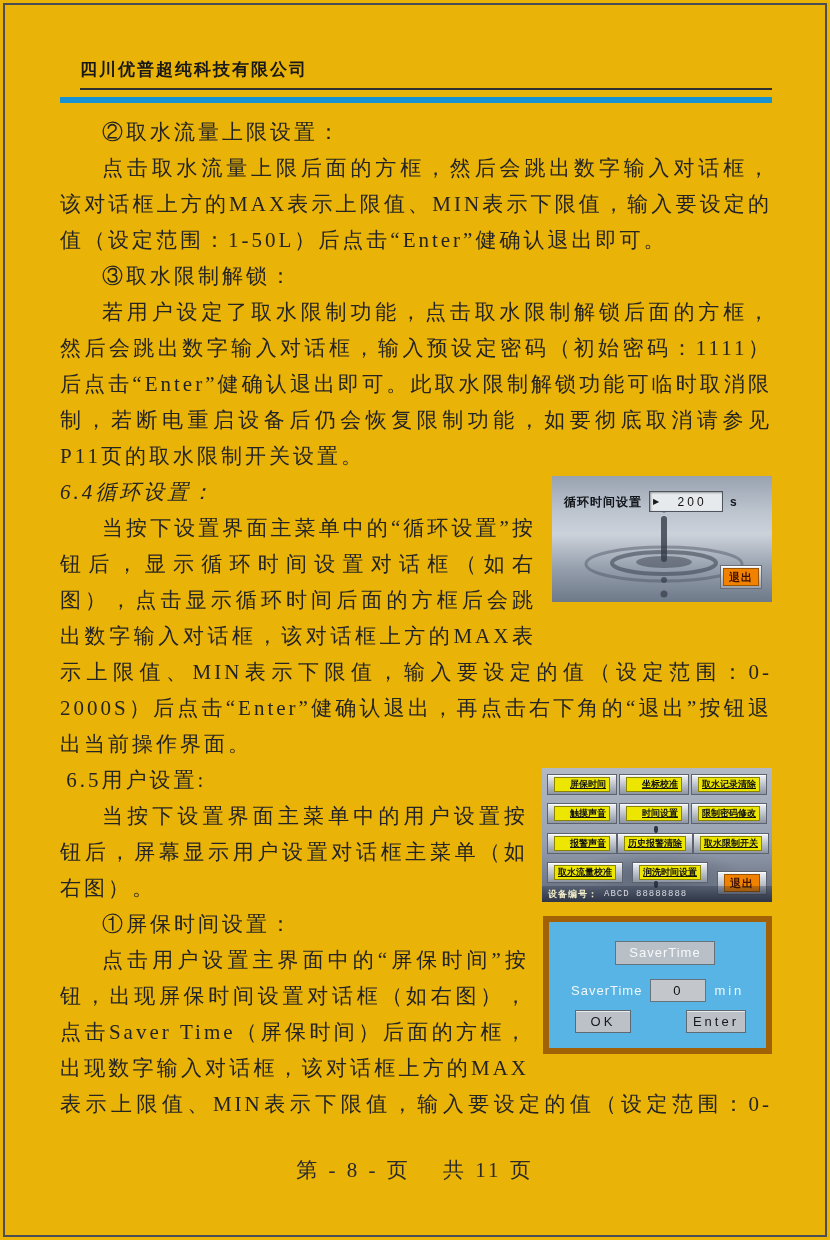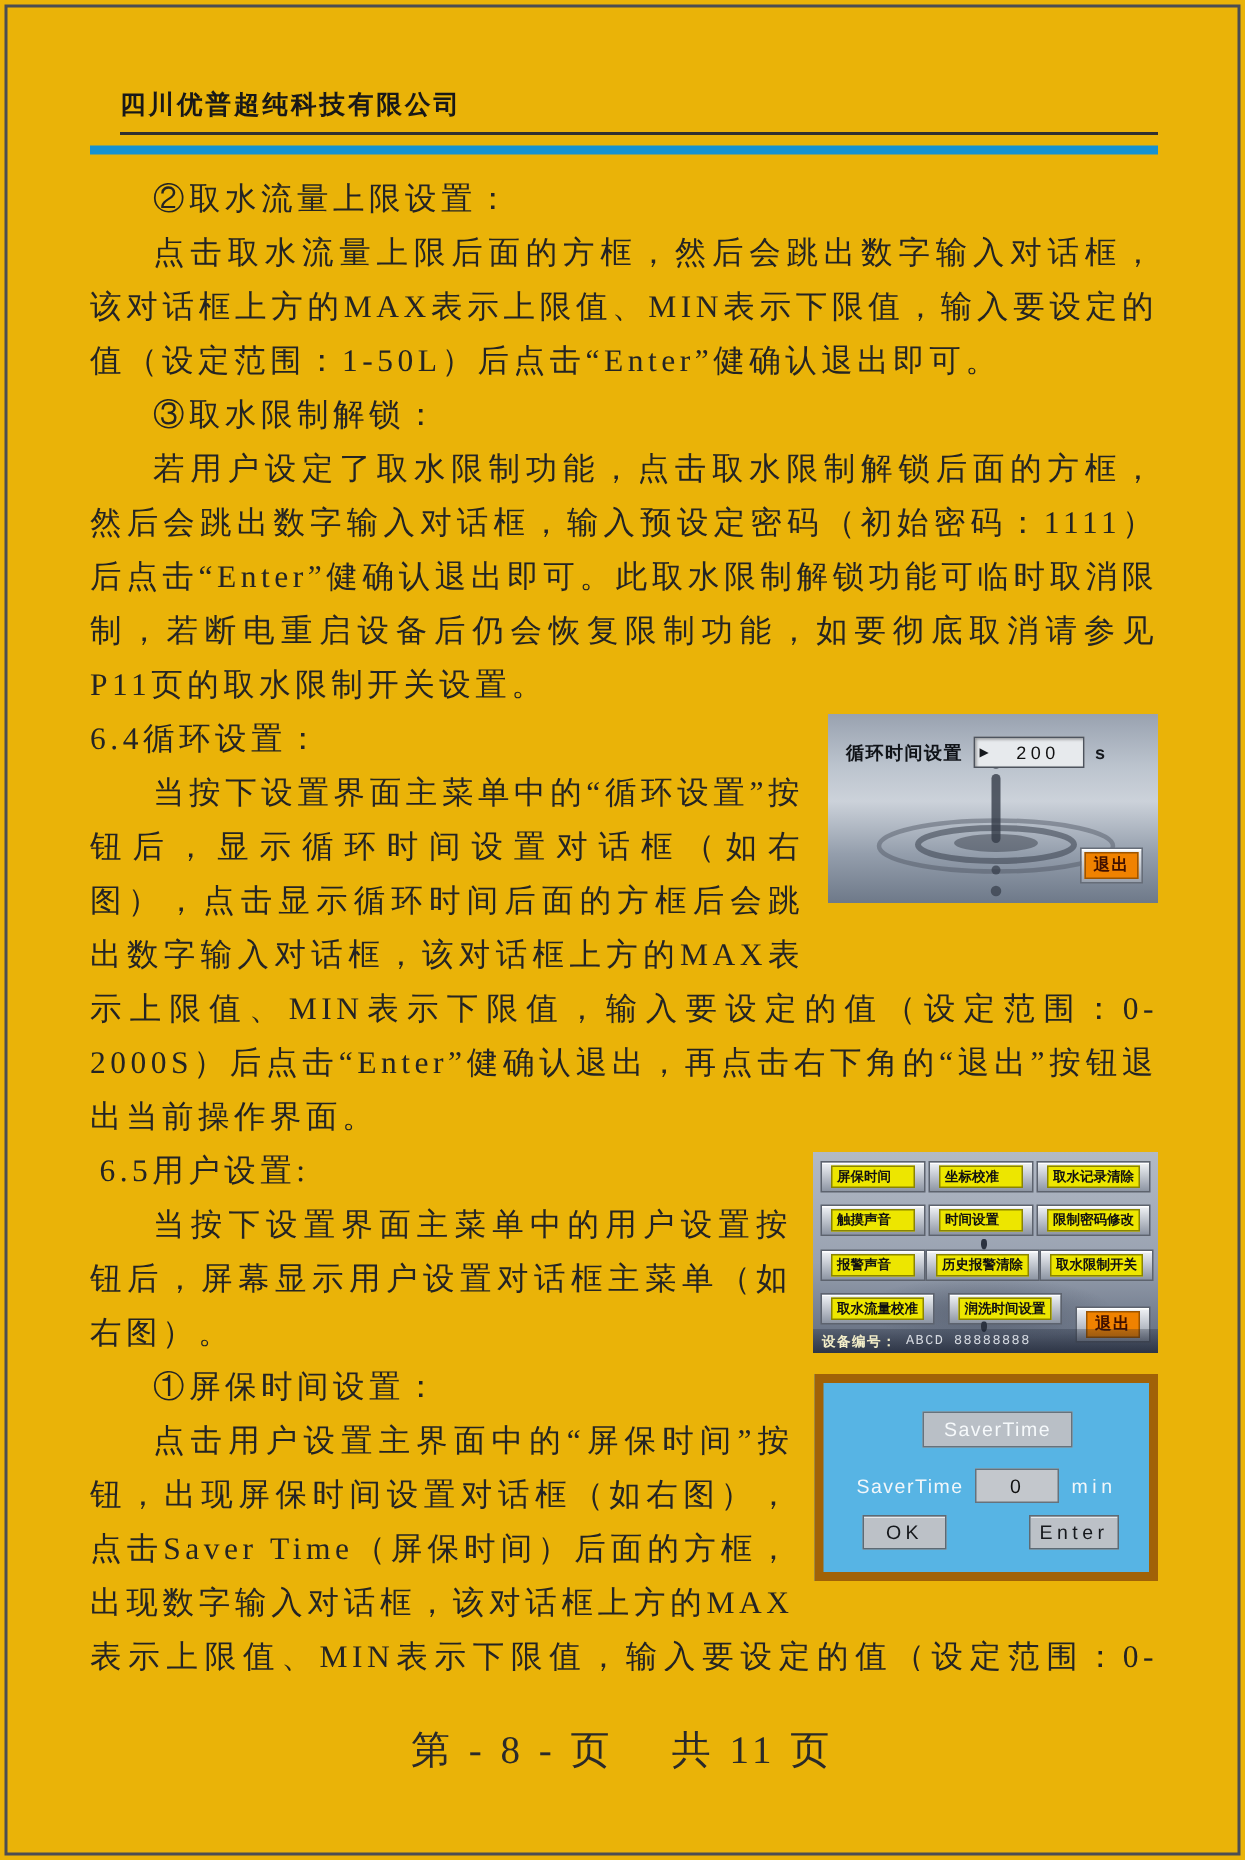--- a/index.html
+++ b/index.html
@@ -8,21 +8,21 @@
   .page-frame{position:absolute;inset:3px;border:2px solid #4a4d52;pointer-events:none;}
   .content{position:absolute;left:60px;top:0;width:712px;}
   .company-header{margin:58px 0 0 20px;padding-bottom:7px;border-bottom:2px solid #303030;
         font-family:"Liberation Sans",sans-serif;font-size:17px;font-weight:bold;
         letter-spacing:2px;color:#181818;}
   .page-title{margin:10px 0 0 2px;font-size:37px;font-weight:normal;letter-spacing:11px;color:#101010;}
   .title-rule{height:6px;background:#1692d2;margin-top:7px;}
   .body{margin-top:11px;font-size:21px;line-height:36px;letter-spacing:3px;color:#242424;
         text-align:justify;max-height:1000px;overflow:hidden;}
   .body p{margin:0;text-indent:2em;}
-  .body p.noind{text-indent:0;}
+  .body p.noind{text-indent:0;font-style:italic;}
   .body p.smallind{text-indent:0.3em;}
   
   .shot{float:right;clear:right;position:relative;overflow:hidden;}
   .shot-cycle{width:220px;height:126px;margin:2px 0 24px 16px;
         background:linear-gradient(180deg,#99a2b0 0%,#bcc4ce 28%,#ccd2da 46%,#949eac 74%,#6e7989 100%);}
   .shot-user{width:230px;height:134px;margin:6px 0 0 14px;
         background:
           radial-gradient(ellipse 120px 30px at 50% 78%, rgba(40,48,64,.35), rgba(0,0,0,0) 70%),
           linear-gradient(180deg,#b3bac6 0%,#98a1b0 55%,#5d6779 100%);}
   .shot-saver{width:229px;height:138px;margin:14px 0 10px 14px;background:#57b4e4;
@@ -38,22 +38,22 @@
   .bevel{background:linear-gradient(180deg,#f1f3f5,#99a1ad);padding:2px;border:1px solid #666d78;
         box-shadow:inset 0 1px 0 #ffffff;}
   .exit-core{display:block;background:#f08200;border:1px solid #9c5400;color:#401000;
         font:bold 11px/16px "Liberation Sans",sans-serif;padding:0 5px;letter-spacing:1px;}
   .cyc-exit{position:absolute;right:10px;bottom:13px;}
   
   .urow{position:absolute;left:5px;right:5px;display:flex;justify-content:space-between;align-items:flex-start;}
   .uframe{background:linear-gradient(180deg,#f2f4f7,#8d95a3);padding:2px 6px;border:1px solid #5d636e;
         box-shadow:inset 0 1px 0 #fff;}
   .ucore{display:block;background:#ede600;color:#111;border:1px solid #8a8400;
-        font:bold 9px/13px "Liberation Sans",sans-serif;padding:0 3px;text-align:left;
-        min-width:48px;white-space:nowrap;letter-spacing:0;}
+        font:bold 9px/13px "Liberation Sans",sans-serif;padding:0 3px;text-align:right;
+        min-width:48px;white-space:nowrap;letter-spacing:0;text-decoration:underline;}
   .u-exit{margin-top:9px;}
   .udrop{position:absolute;width:4px;height:7px;background:#2b3240;border-radius:50% 50% 60% 60%;}
   .dev-strip{position:absolute;left:0;right:0;bottom:0;height:16px;display:flex;align-items:center;
         gap:6px;padding-left:6px;background:linear-gradient(180deg,rgba(22,30,48,.25),rgba(14,20,36,.6));margin-top:20px;}
   .dev-label{font:bold 9px "Liberation Sans",sans-serif;color:#f3eec9;letter-spacing:1px;}
   .dev-val{font:9px "Liberation Mono",monospace;color:#d6dae1;letter-spacing:1px;}
   
   .sv-title{position:absolute;left:66px;top:19px;width:98px;height:22px;background:#b9bfc6;
         border:1px solid #66727c;color:#f6f9fb;font:13px/22px "Liberation Sans",sans-serif;
         text-align:center;letter-spacing:1px;}
@@ -62,21 +62,21 @@
   .sv-input{width:54px;height:21px;background:#c3c7cc;border:1px solid #66727c;
         display:flex;align-items:center;justify-content:center;
         font:13px "Liberation Sans",sans-serif;color:#101010;}
   .sv-unit{font:13px "Liberation Sans",sans-serif;color:#f2f7fa;}
   .sv-btn{position:absolute;bottom:15px;height:21px;background:#bcc1c7;border:1px solid #5d6a74;
         color:#15181c;font:13px/21px "Liberation Sans",sans-serif;text-align:center;
         box-shadow:inset 0 1px 0 #e8eaec;}
   .sv-ok{left:26px;width:54px;}
   .sv-cancel{right:20px;width:58px;}
   .page-footer{position:absolute;left:0;right:0;bottom:56px;text-align:center;
-        font-size:26px;letter-spacing:3px;color:#2a2a2a;}
+        font-size:21px;letter-spacing:3px;color:#2a2a2a;}
 </style>
 </head>
 <body>
 
 <div class="page">
   <div class="page-frame"></div>
 
   <div class="content">
     <div class="company-header">
       <span>四川优普超纯科技有限公司</span>

